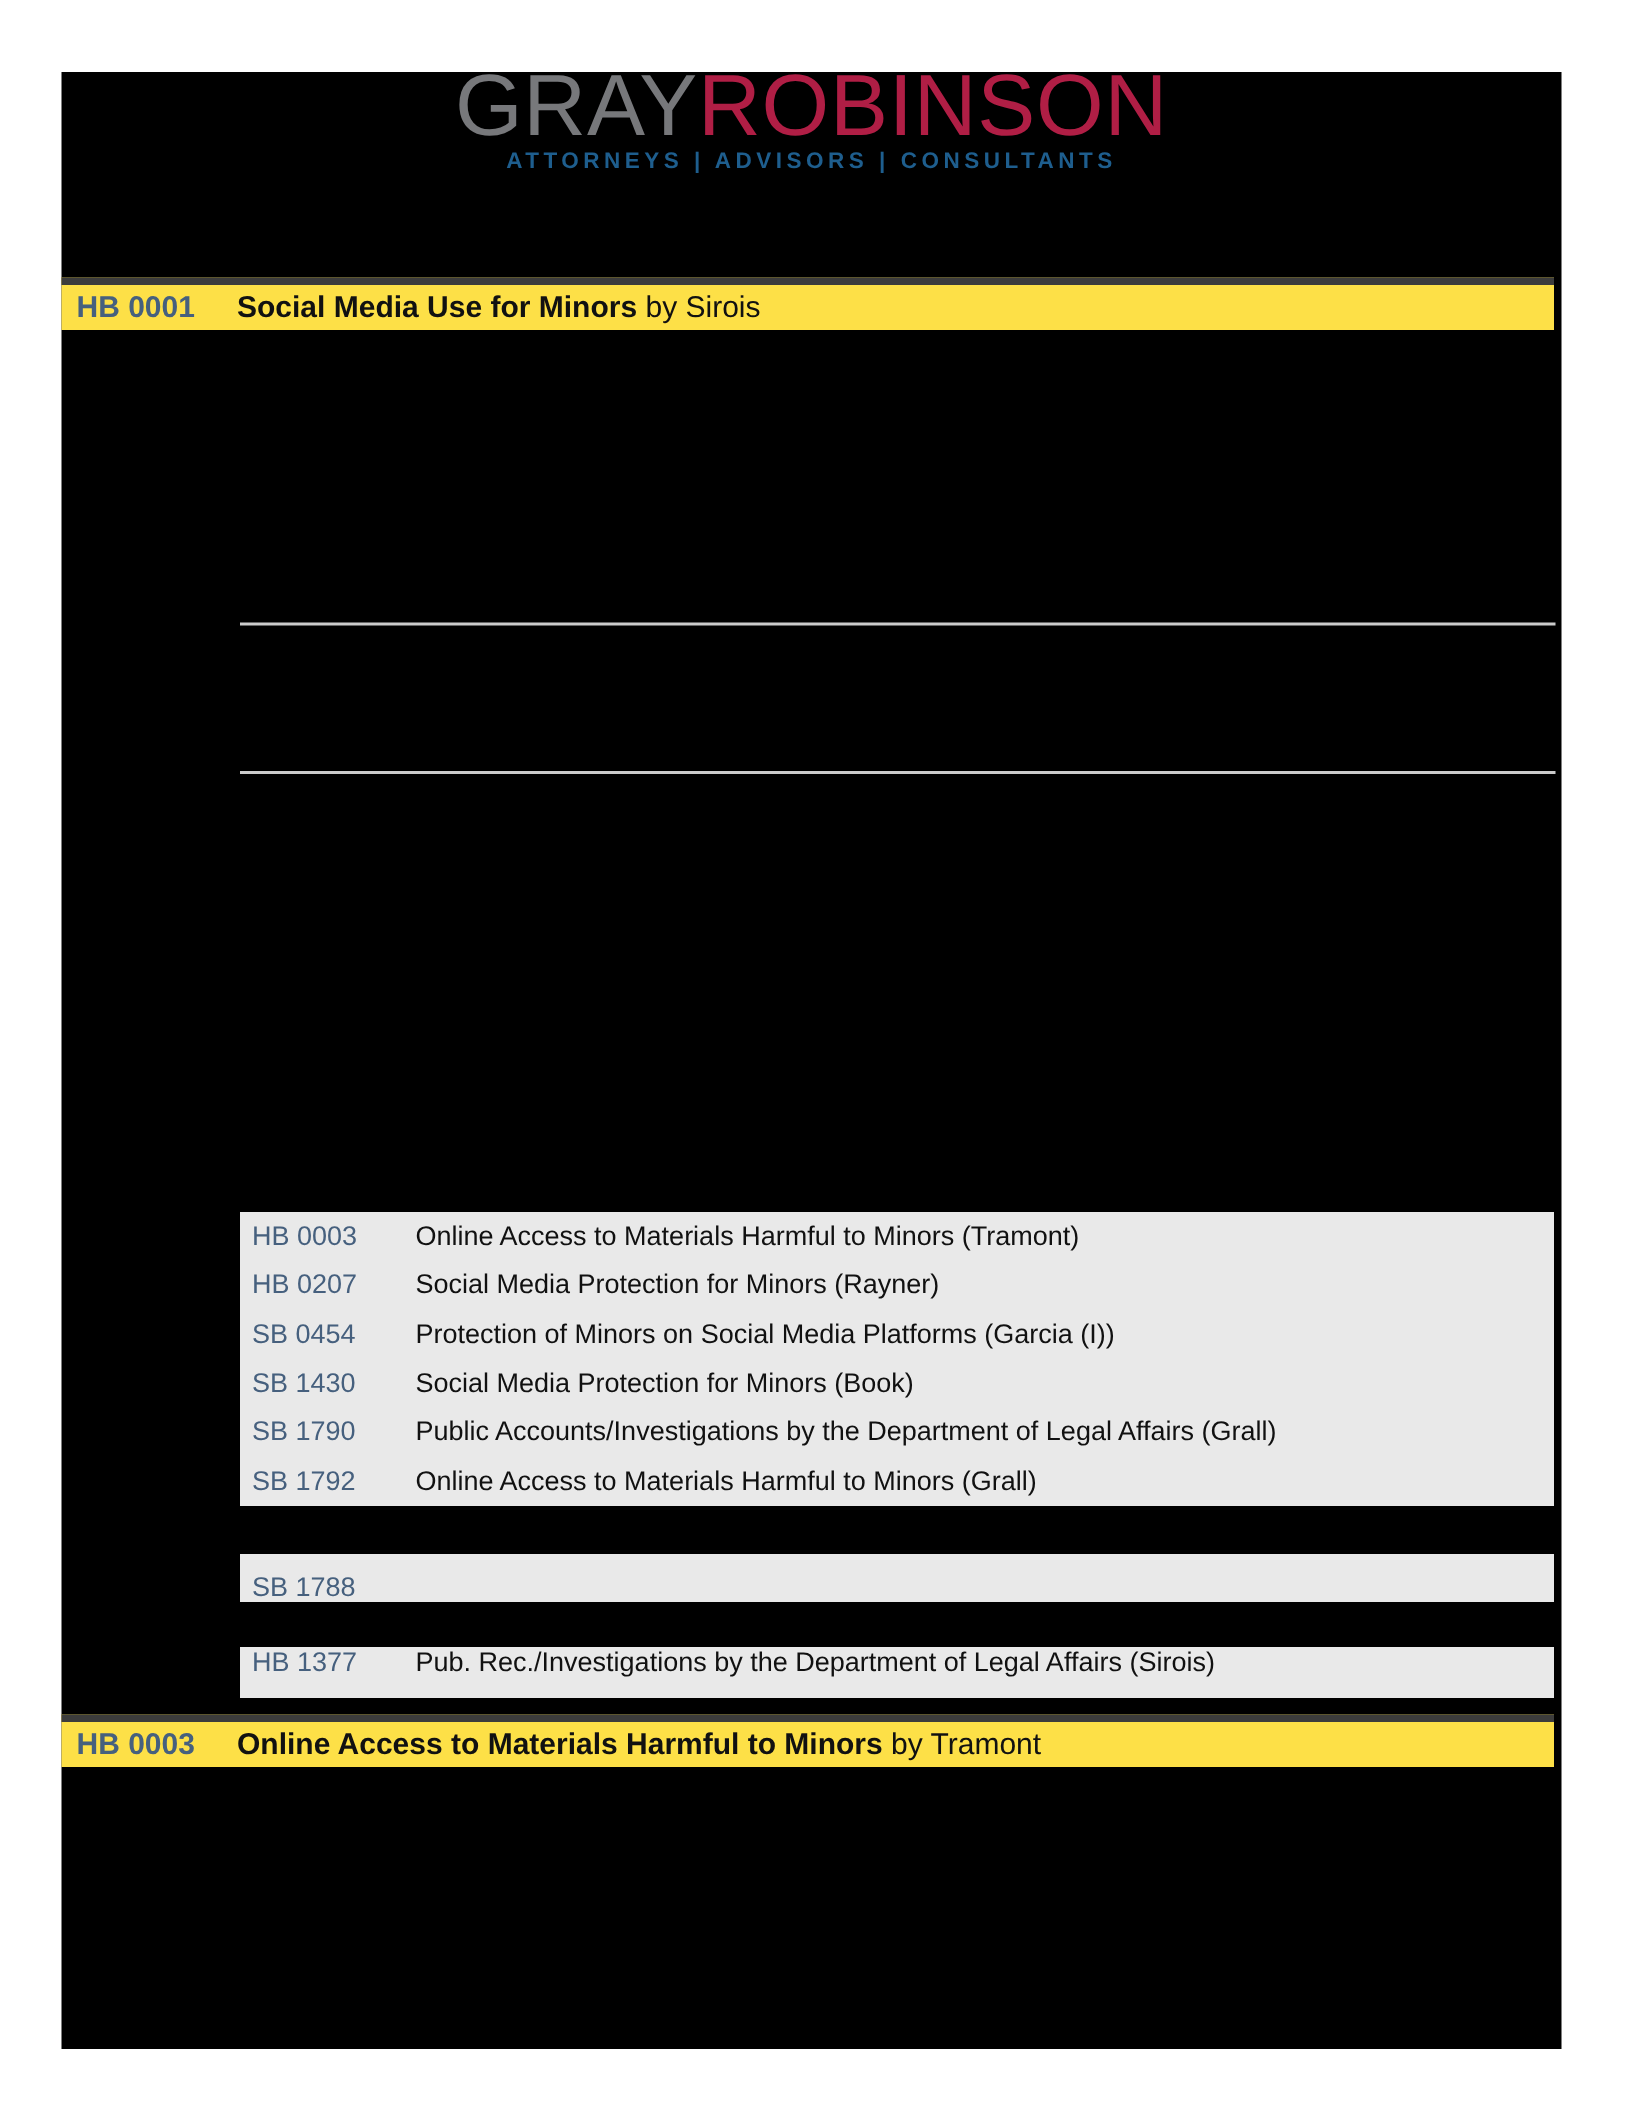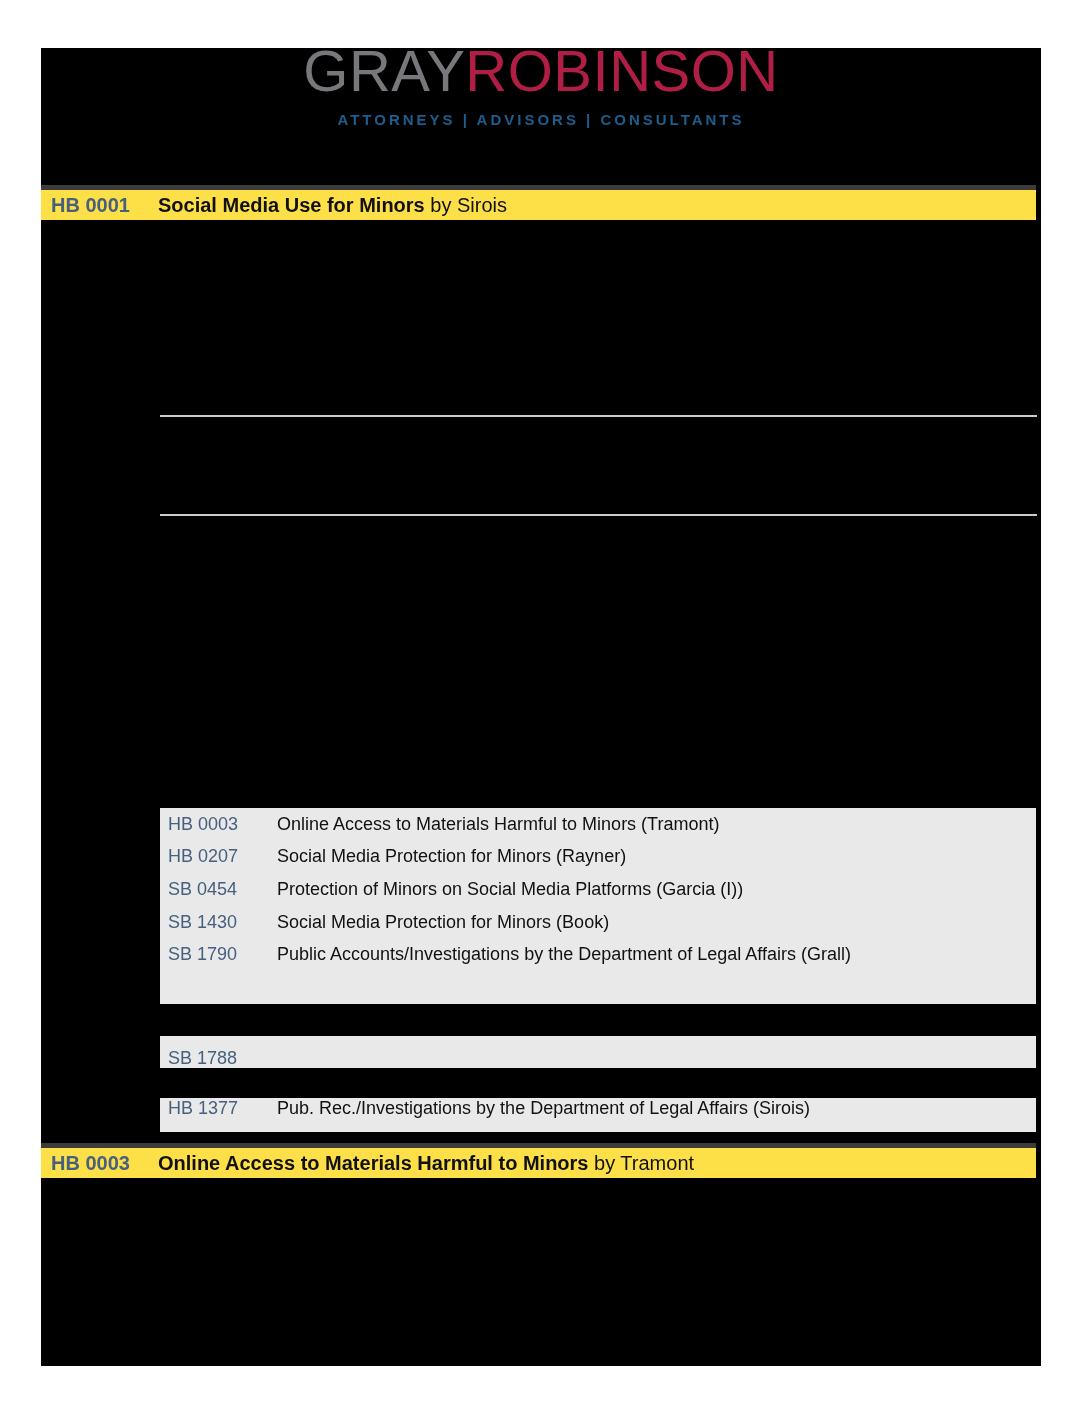--- a/index.html
+++ b/index.html
@@ -12,21 +12,21 @@
     background:#000000;
   }
   
   .wordmark {
     position:absolute; top:-6px; left:0; width:100%; text-align:center;
     font-size:58px; line-height:58px; letter-spacing:0.5px; white-space:nowrap;
   }
   .wm-gray { color:#77787b; }
   .wm-red  { color:#b01e45;text-align:center; }
   .tagline {
-    position:absolute; top:64px; left:0; width:100%; text-align:center;
+    position:absolute; top:52px; left:0; width:100%; text-align:center;
     font-size:15px; line-height:16px; font-weight:bold; letter-spacing:3px;
     color:#1e5e8e; white-space:nowrap;
   }
   
   .hrow {
     position:absolute; left:0; width:995px; height:30px;
     background:#fde047; border-top:5px solid #3c3c3c;
     line-height:30px; font-size:20px; color:#111111; white-space:nowrap;
   }
   .hrow .code {
@@ -88,20 +88,24 @@
         <span class="btitle">Protection of Minors on Social Media Platforms (Garcia (I))</span>
       </div>
       <div class="billrow">
         <span class="bnum">SB 1430</span>
         <span class="btitle">Social Media Protection for Minors (Book)</span>
       </div>
       <div class="billrow">
         <span class="bnum">SB 1790</span>
         <span class="btitle">Public Accounts/Investigations by the Department of Legal Affairs (Grall)</span>
       </div>
+      <div class="billrow">
+        <span class="bnum">SB 1792</span>
+        <span class="btitle">Online Access to Materials Harmful to Minors (Grall)</span>
+      </div>
     </div>
 
     <div class="billblock single" style="top:988px;">
       <div class="billrow">
         <span class="bnum">SB 1788</span>
       </div>
     </div>
 
     <div class="billblock single" style="top:1050px; height:34px;">
       <div class="billrow" style="height:20px;">

